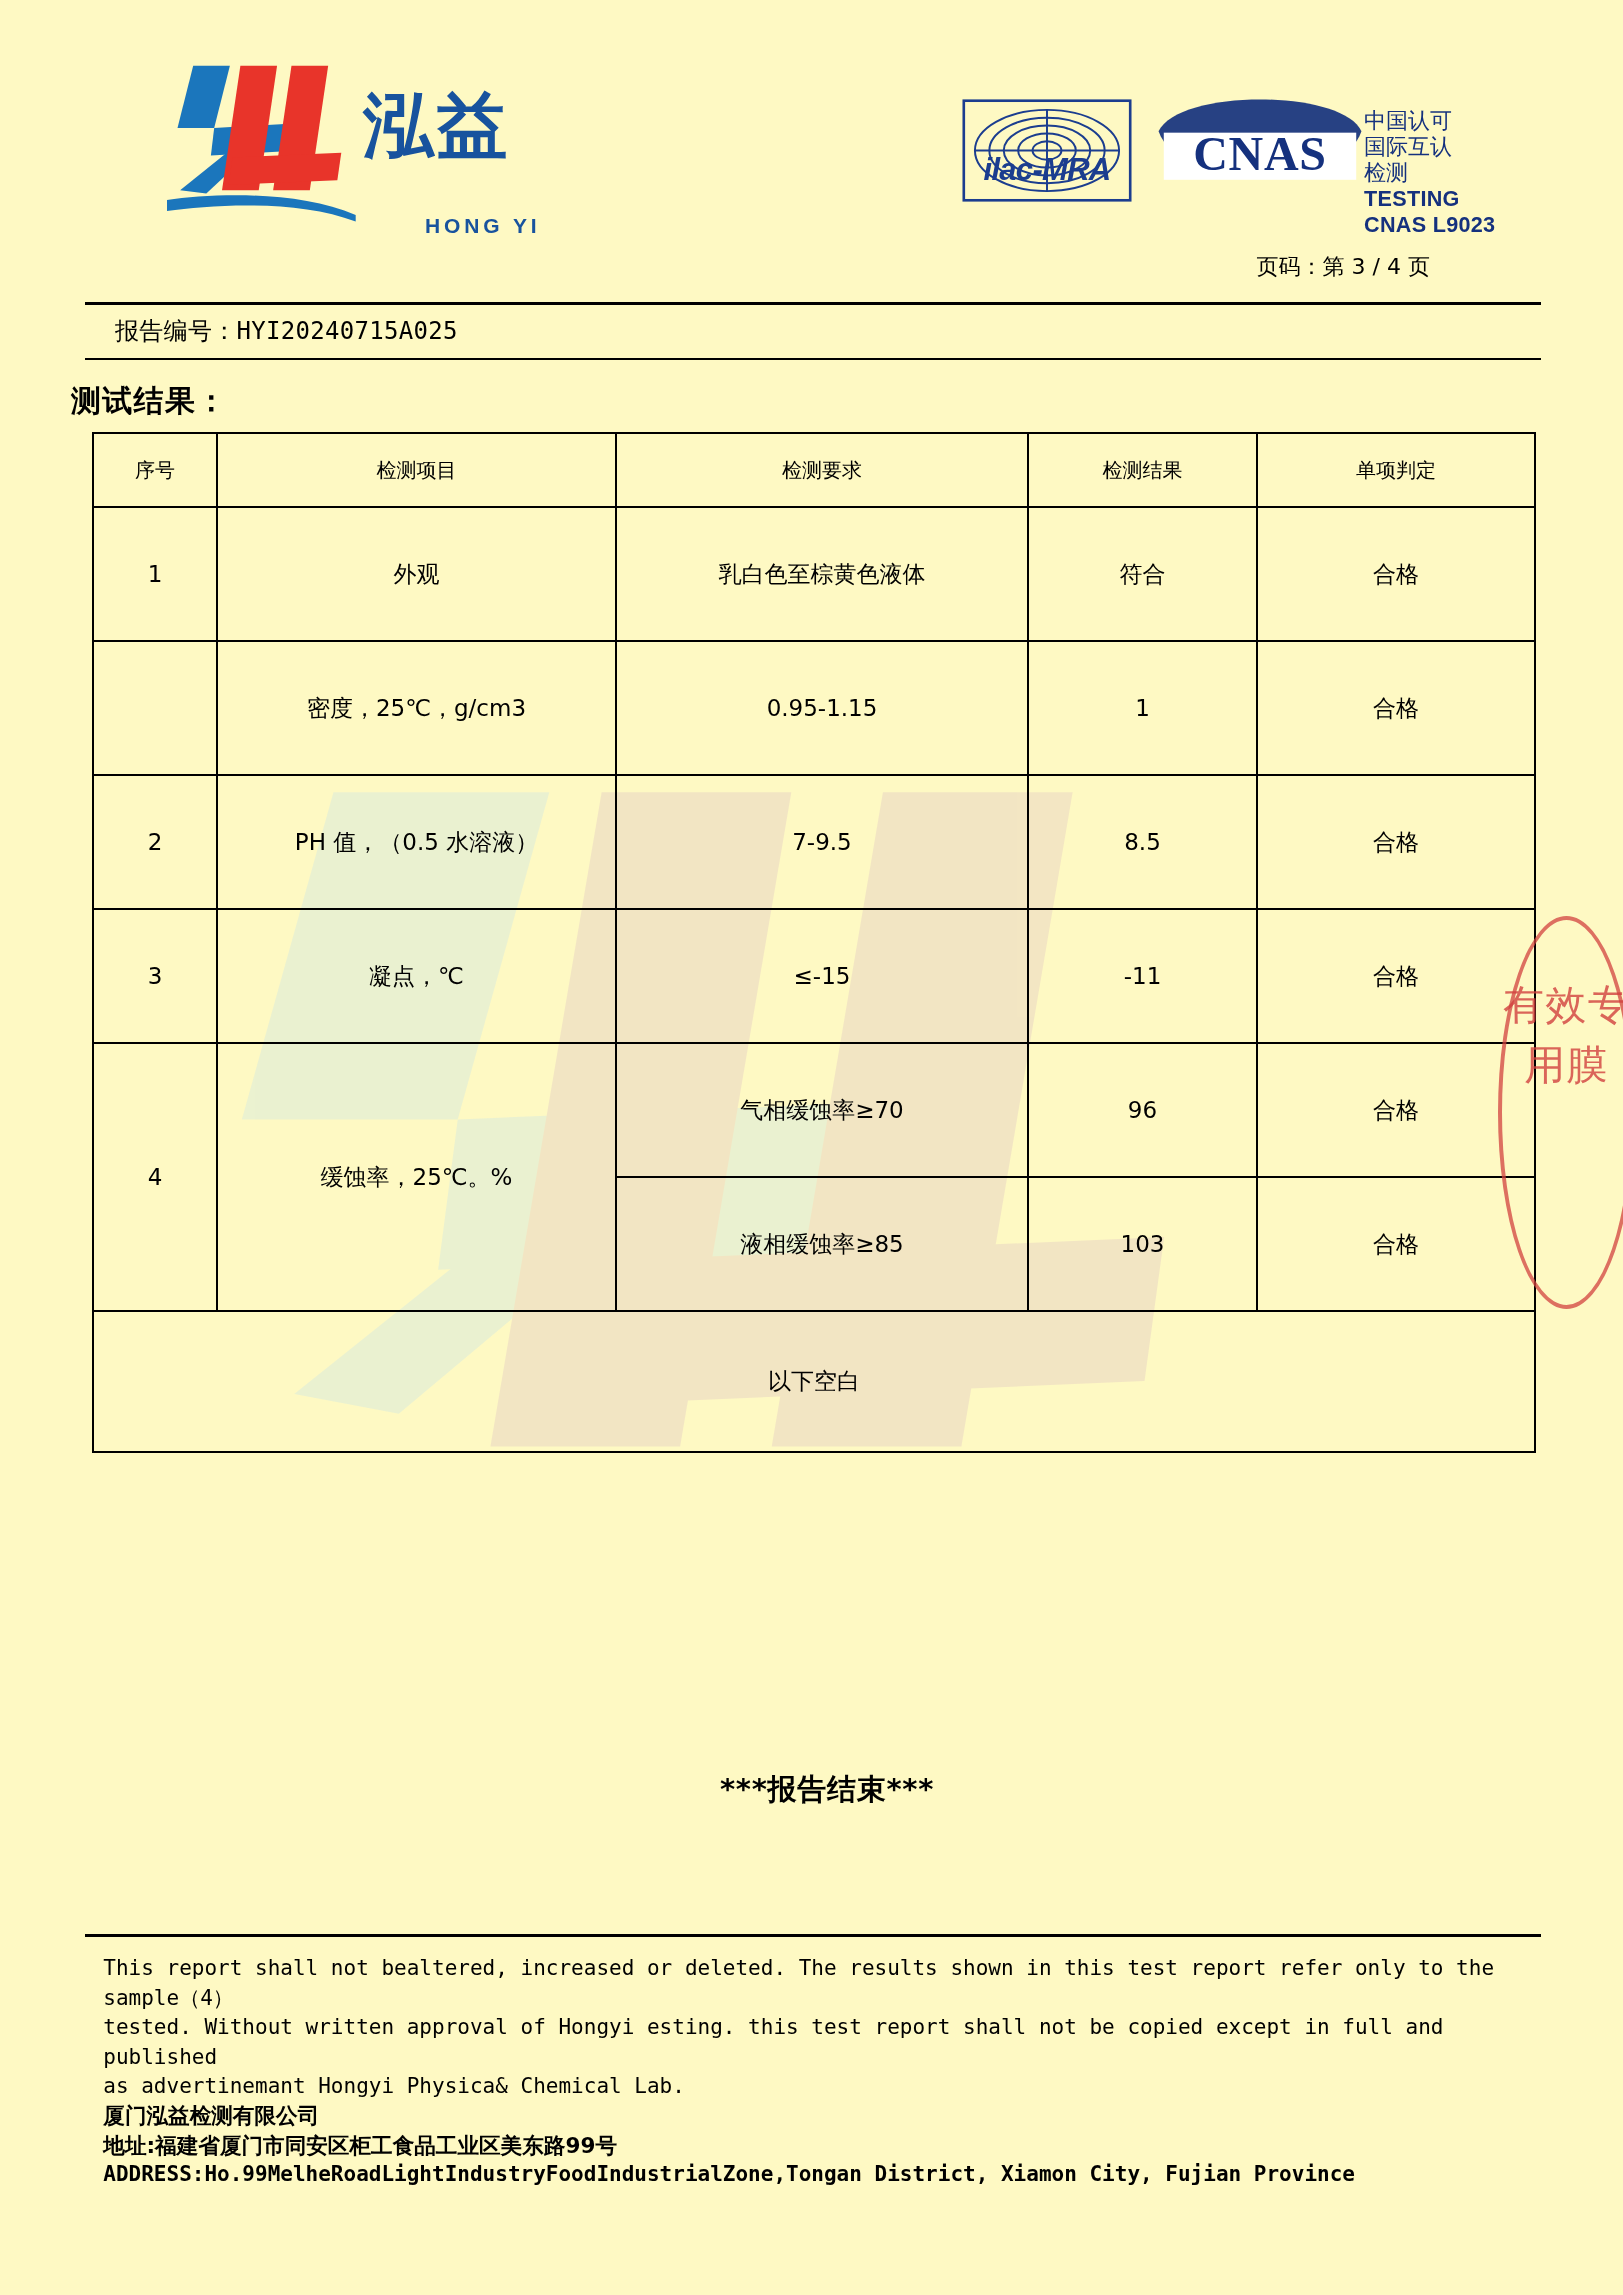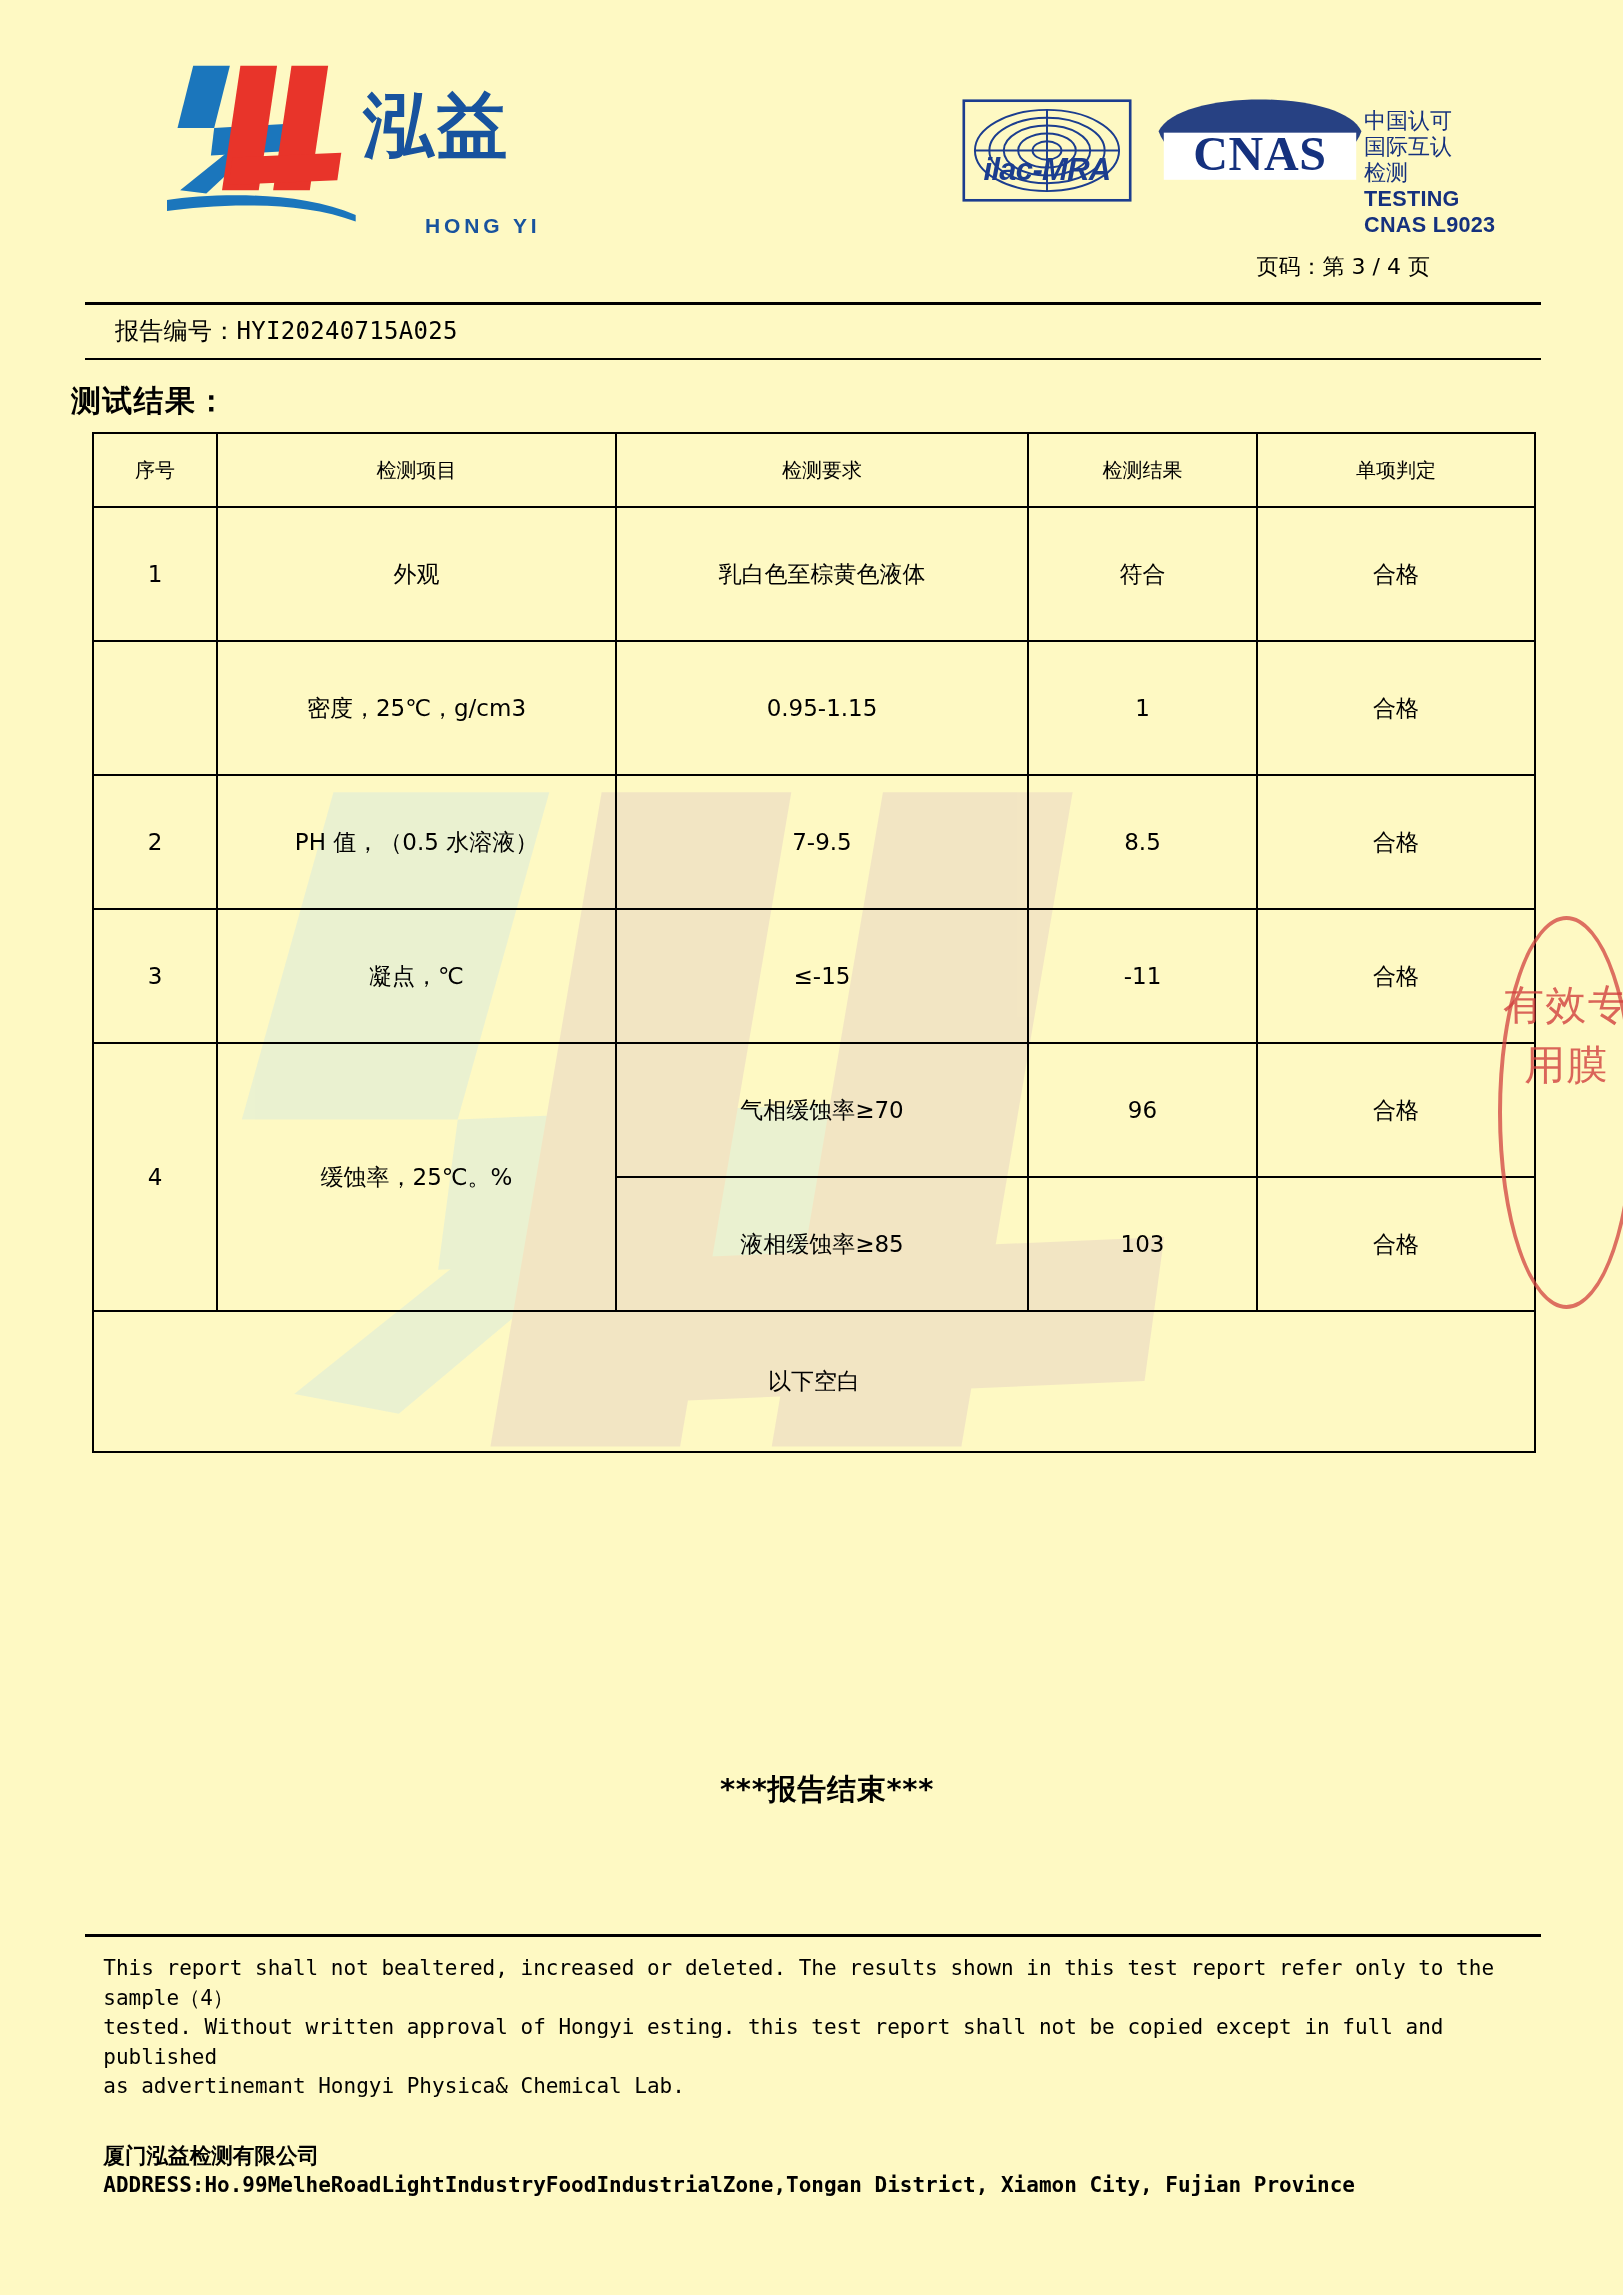--- a/index.html
+++ b/index.html
@@ -318,21 +318,21 @@
   }
   .footer-rule { width: 100%; height: 3.3px; background: #000; }
   .footer-body {
     padding: 17px 0 0 18.3px;
     font-family: "DejaVu Sans Mono", monospace;
     font-size: 21px;
     line-height: 29.4px;
     letter-spacing: 0px;
   }
   .footer-body .en { font-family: "DejaVu Sans Mono", monospace; }
-  .footer-body .cn { font-family: "DejaVu Sans", sans-serif; font-size: 21.6px; margin-top: 40px; }
+  .footer-body .cn { font-family: "DejaVu Sans", sans-serif; font-size: 21.6px; }
   .footer-body .bold { font-weight: bold; }
 </style>
 </head>
 <body>
 
 <div class="page">
 
   <div class="watermark">
     <svg width="1112" height="772" viewBox="0 0 1700 1180" xmlns="http://www.w3.org/2000/svg">
       <g opacity="0.30">
@@ -481,18 +481,19 @@
 
   <div class="report-end">***报告结束***</div>
 
   <div class="footer">
     <div class="footer-rule"></div>
     <div class="footer-body">
       <div class="en">This report shall not bealtered, increased or deleted. The results shown in this test report refer only to the sample（4）</div>
       <div class="en">tested. Without written approval of Hongyi esting. this test report shall not be copied except in full and published</div>
       <div class="en">as advertinemant Hongyi Physica&amp; Chemical Lab.</div>
       <div class="cn bold">厦门泓益检测有限公司</div>
+      <div class="cn bold">地址:福建省厦门市同安区柜工食品工业区美东路99号</div>
       <div class="en bold">ADDRESS:Ho.99MelheRoadLightIndustryFoodIndustrialZone,Tongan District, Xiamon City, Fujian Province</div>
     </div>
   </div>
 
 </div>
 
 
 </body></html>

